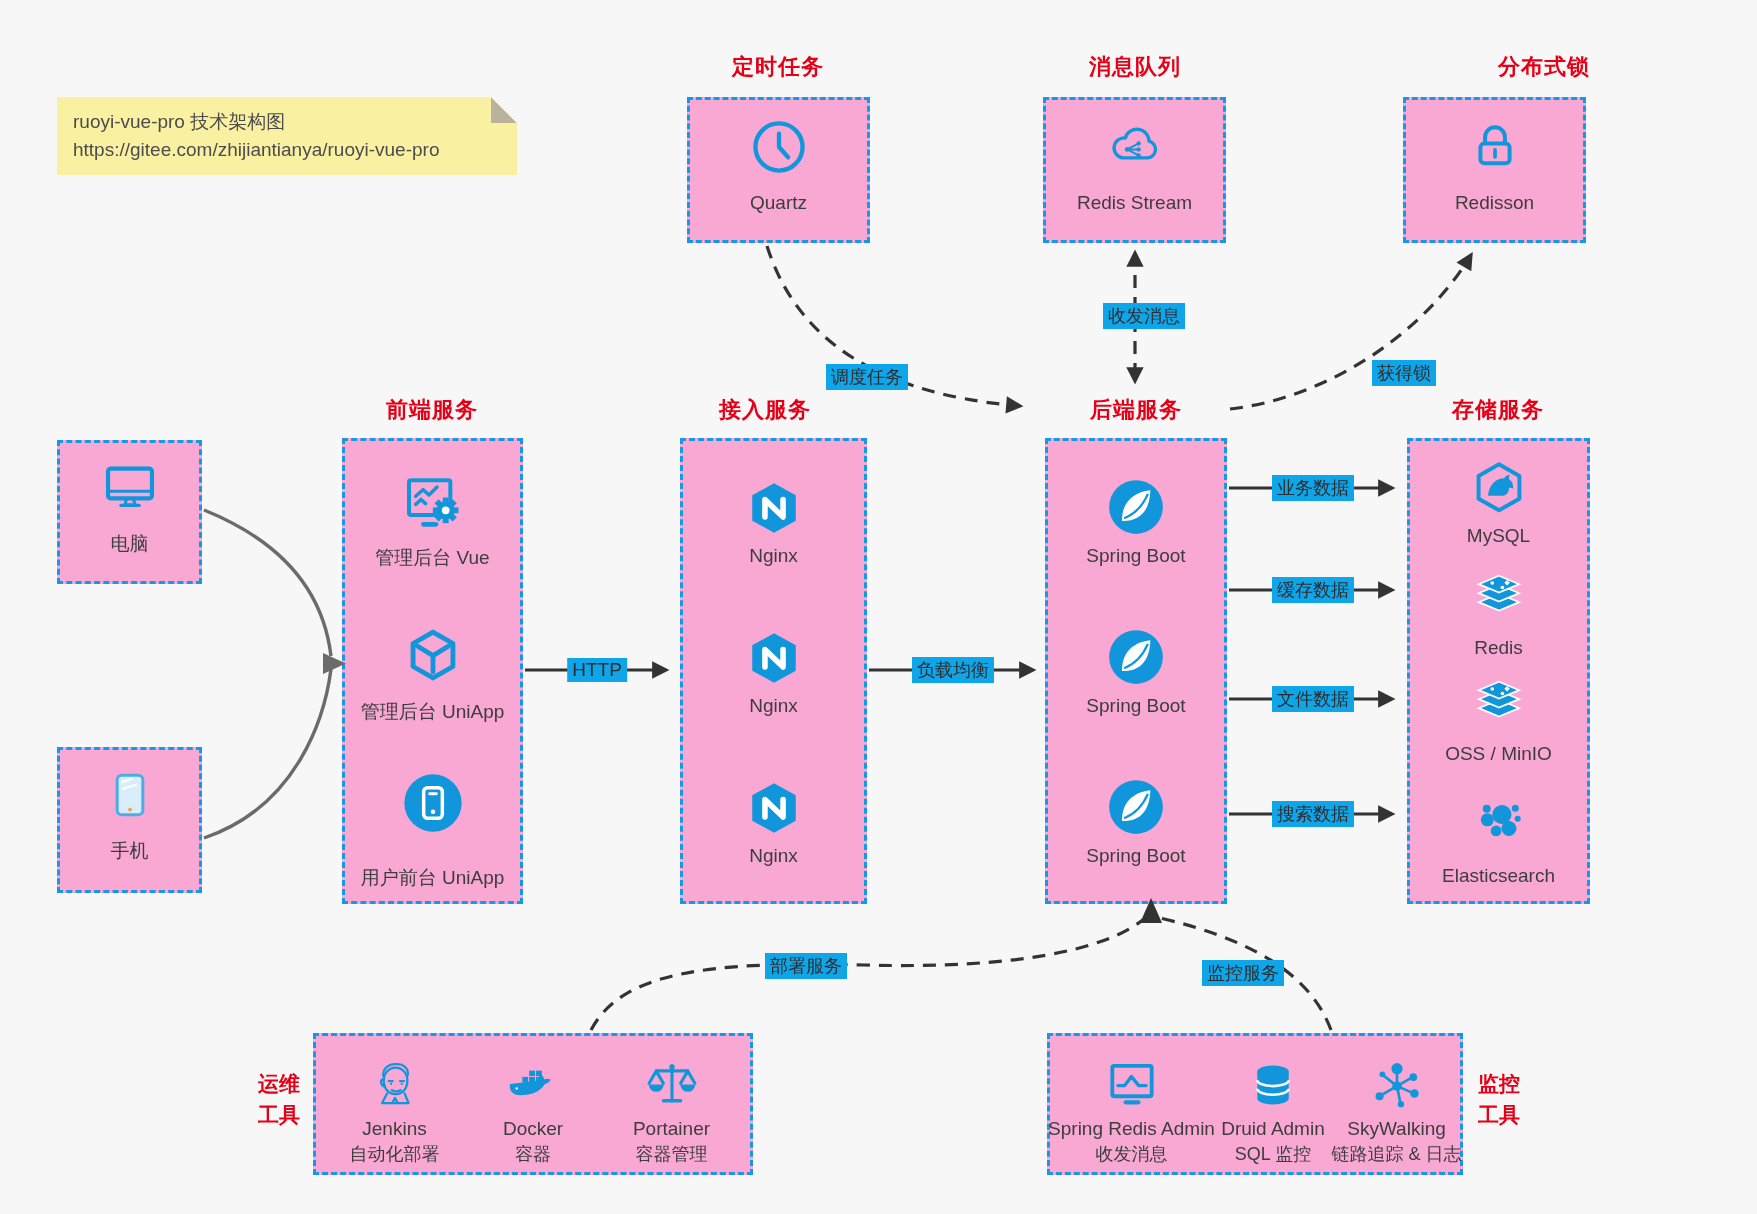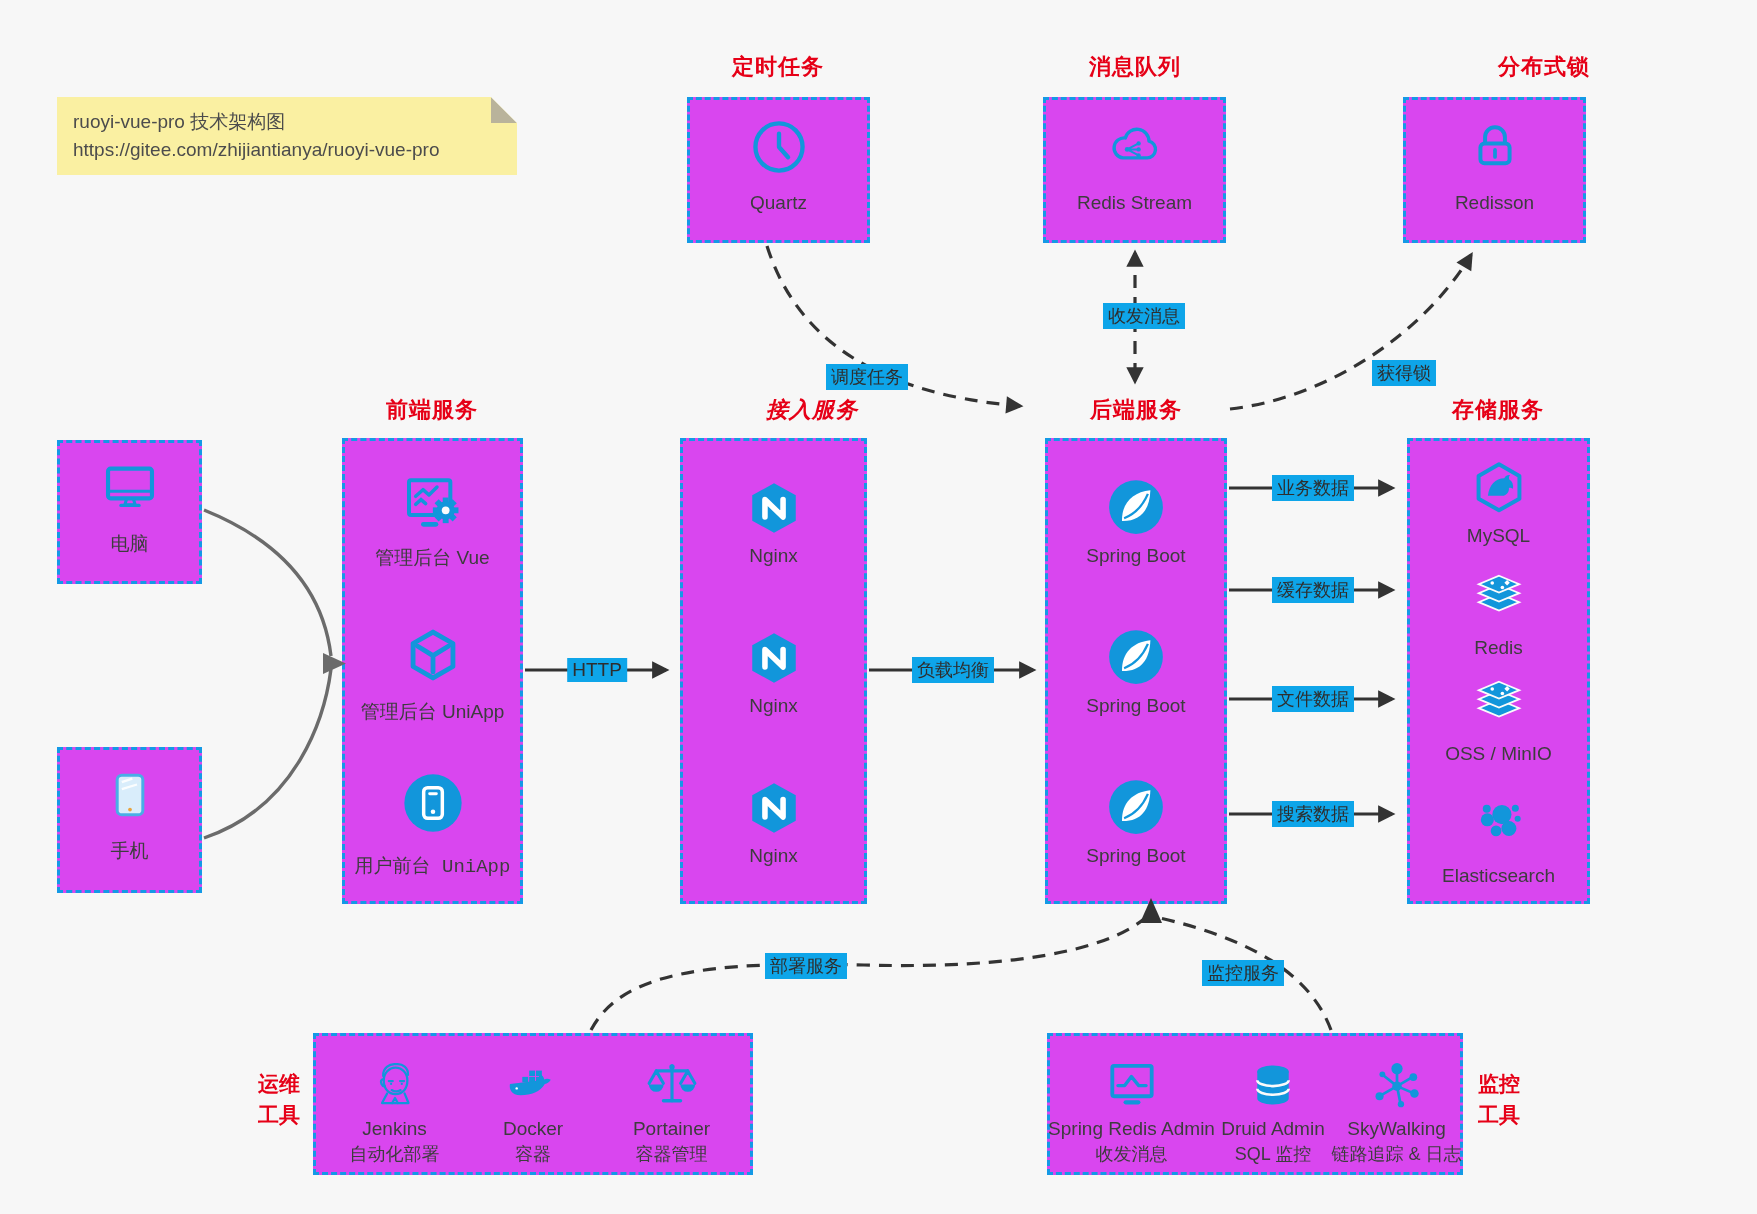--- a/index.html
+++ b/index.html
@@ -1,18 +1,18 @@
 <!DOCTYPE html>
 <html><head>
 <meta charset="utf-8">
 <style>
   html,body{margin:0;padding:0;background:#eceaef;}
   #canvas{position:relative;width:1757px;height:1214px;background:#f7f7f7;overflow:hidden;
           font-family:"Liberation Sans","DejaVu Sans",sans-serif;color:#3d3d3d;}
-  .gbox{position:absolute;border:3px dashed #1499e6;background:#d946ef;box-sizing:border-box;z-index:2;}
+  .gbox{position:absolute;border:3px dashed #1499e6;background:#f9a8d4;box-sizing:border-box;z-index:2;}
   .gtitle{position:absolute;transform:translateX(-50%);color:#e60017;font-size:22px;font-weight:bold;
           letter-spacing:1px;white-space:nowrap;z-index:2;}
   .sidetitle{position:absolute;color:#e60017;font-size:21px;font-weight:bold;line-height:31px;
           text-align:center;white-space:nowrap;z-index:2;}
   .topbox{display:flex;flex-direction:column;align-items:center;padding-top:18px;gap:10px;}
   .clientbox{display:flex;flex-direction:column;align-items:center;padding-top:14px;gap:8px;}
   .node{position:absolute;left:0;width:100%;display:flex;justify-content:center;z-index:2;}
   .nlabel{position:absolute;left:0;width:100%;text-align:center;font-size:19px;color:#3d3d3d;
           white-space:nowrap;z-index:2;}
   .botbox{display:flex;justify-content:space-evenly;align-items:flex-start;padding-top:22px;}
@@ -166,24 +166,24 @@
     </div>
     <div class="nlabel" style="top:258px;">管理后台 UniApp</div>
     <div class="node" style="top:330px;">
       <svg viewBox="0 0 48 48" width="64" height="64">
         <circle cx="24" cy="24" r="21.5" fill="#1296db"></circle>
         <rect x="17" y="12.5" width="14" height="23" rx="3" fill="none" stroke="#ffffff" stroke-width="2.6"></rect>
         <path d="M21.5 17 h5" stroke="#ffffff" stroke-width="2.2" stroke-linecap="round"></path>
         <circle cx="24" cy="30.5" r="1.7" fill="#ffffff"></circle>
       </svg>
     </div>
-    <div class="nlabel" style="top:412px;font-family:Liberation Mono, monospace;">用户前台 UniApp</div>
-  </div>
-
-  <div class="gtitle" style="left:812px;top:395px;font-style:italic;">接入服务</div>
+    <div class="nlabel" style="top:424px;">用户前台 UniApp</div>
+  </div>
+
+  <div class="gtitle" style="left:765px;top:395px;">接入服务</div>
   <div class="gbox" style="left:680px;top:438px;width:187px;height:466px;">
     <div class="node" style="top:38px;">
       <svg viewBox="0 0 48 48" width="58" height="58">
         <path d="M24 3.5 L42 13.5 V34.5 L24 44.5 L6 34.5 V13.5 Z" fill="#1296db"></path>
         <path d="M16.5 31.5 V17 L31.5 31.5 V17" fill="none" stroke="#ffffff" stroke-width="4.6" stroke-linecap="round" stroke-linejoin="round"></path>
       </svg>
     </div>
     <div class="nlabel" style="top:104px;">Nginx</div>
     <div class="node" style="top:188px;">
       <svg viewBox="0 0 48 48" width="58" height="58">

